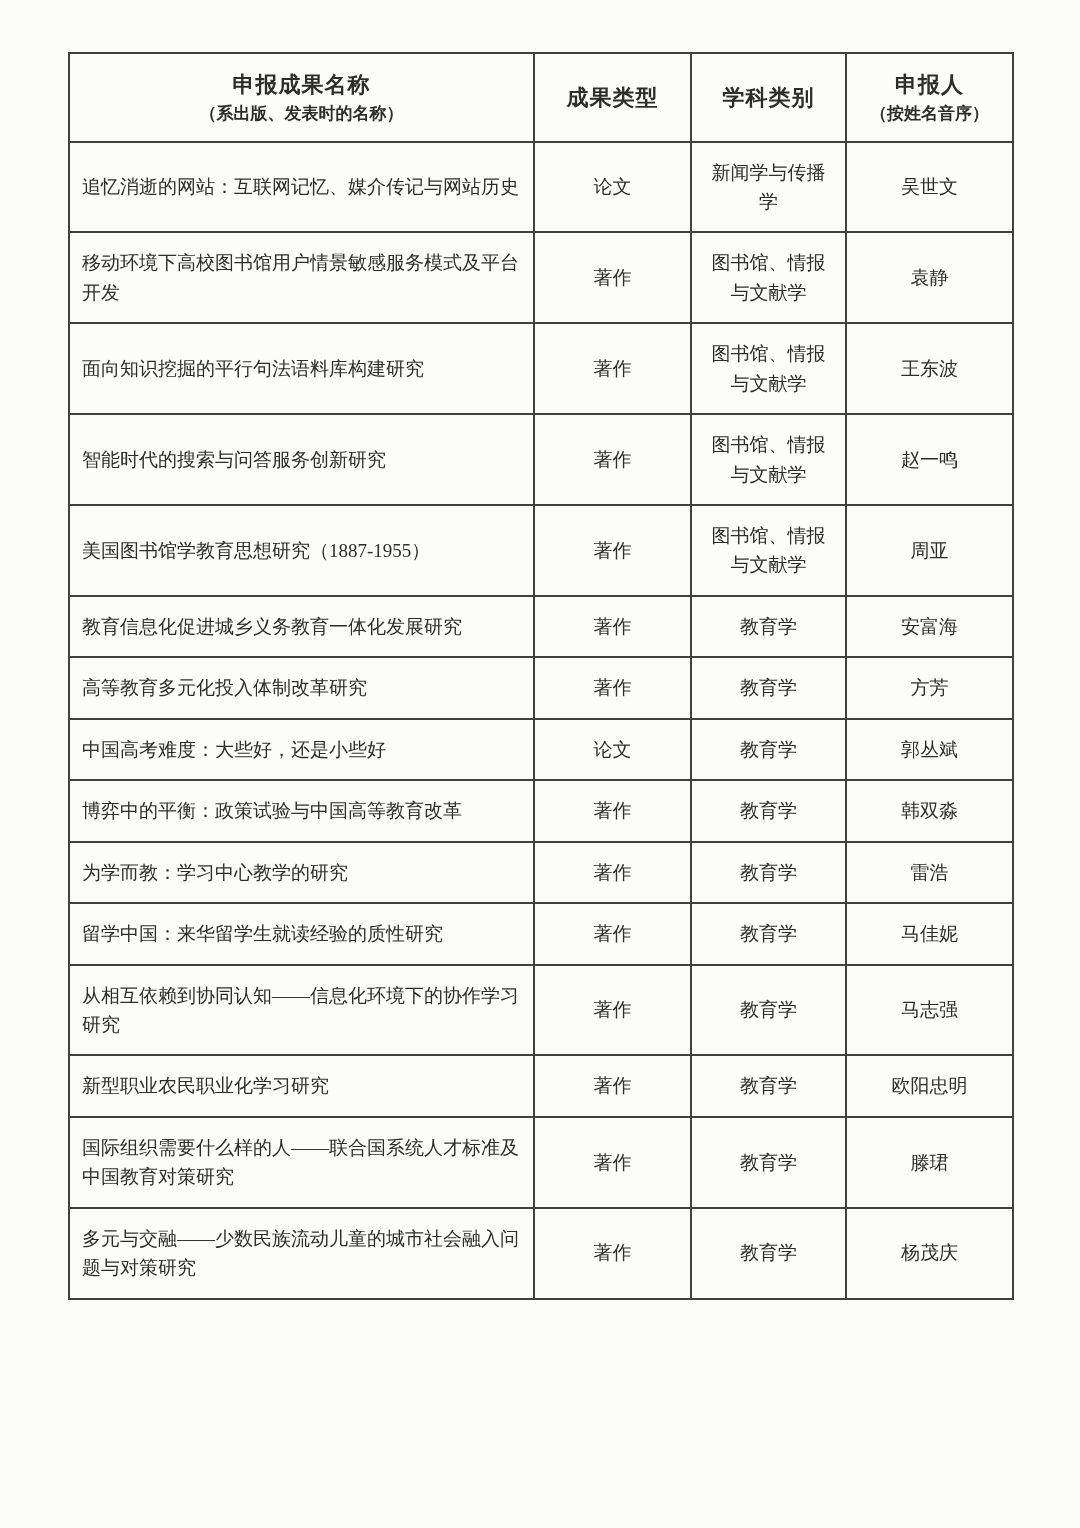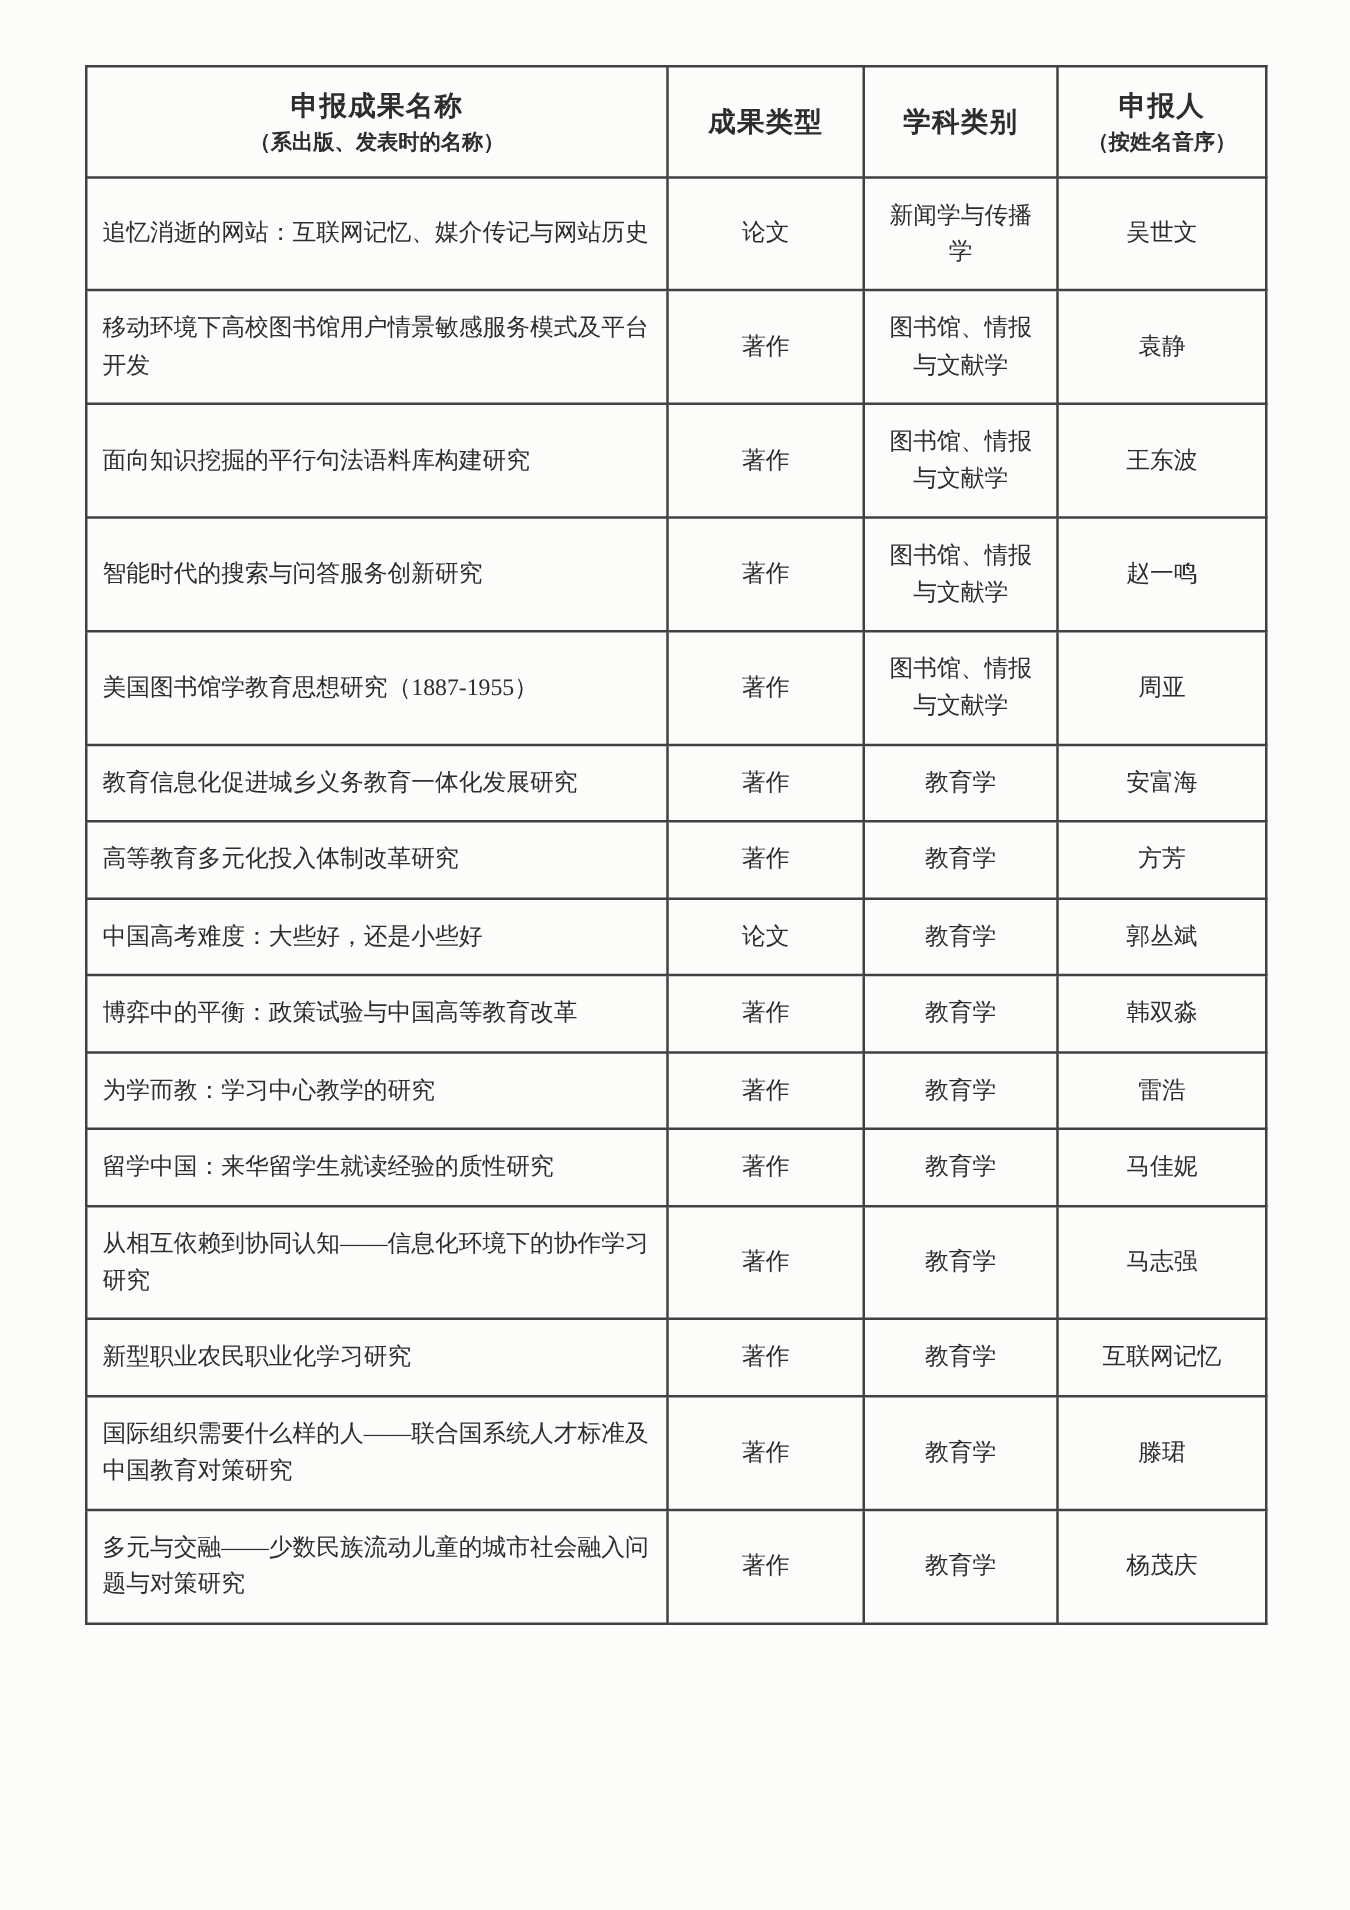--- a/index.html
+++ b/index.html
@@ -172,21 +172,21 @@
     <td class="c-name">从相互依赖到协同认知——信息化环境下的协作学习研究</td>
     <td class="c-center">著作</td>
     <td class="c-center">教育学</td>
     <td class="c-center">马志强</td>
   </tr>
 
   <tr>
     <td class="c-name">新型职业农民职业化学习研究</td>
     <td class="c-center">著作</td>
     <td class="c-center">教育学</td>
-    <td class="c-center">互联网记忆</td>
+    <td class="c-center">欧阳忠明</td>
   </tr>
 
 
   <tr>
     <td class="c-name">国际组织需要什么样的人——联合国系统人才标准及中国教育对策研究</td>
     <td class="c-center">著作</td>
     <td class="c-center">教育学</td>
     <td class="c-center">滕珺</td>
   </tr>
 

